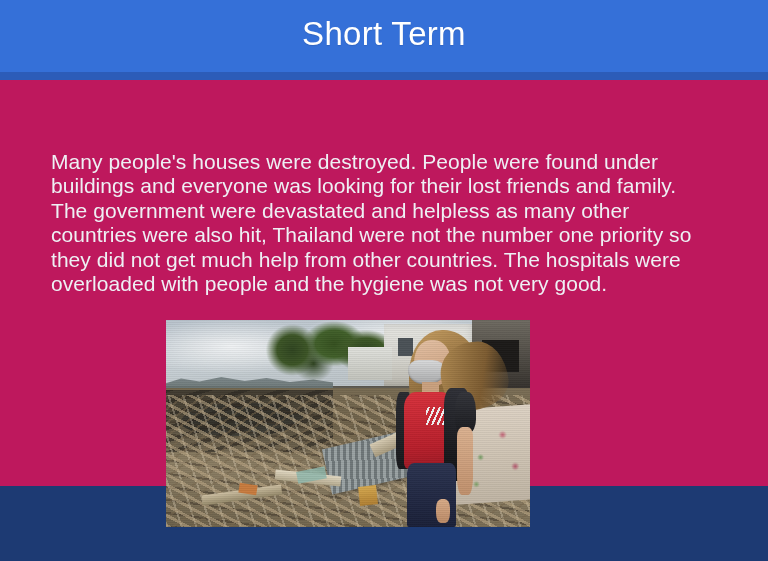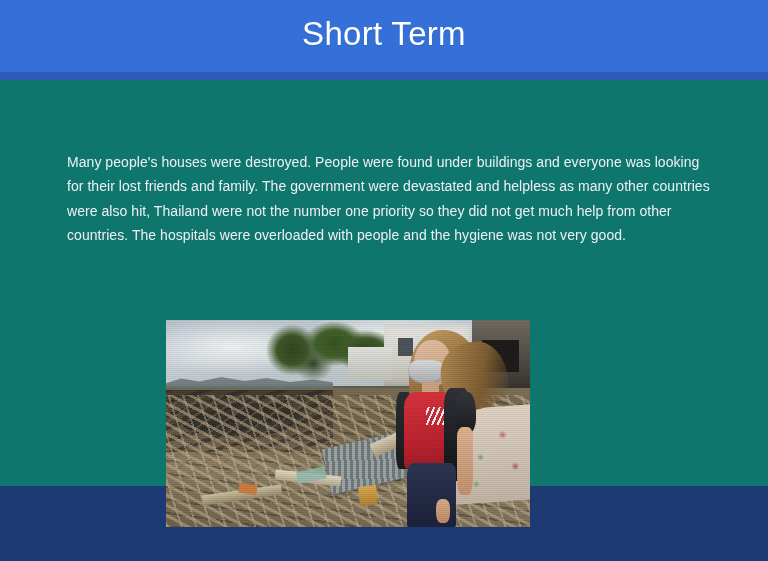--- a/index.html
+++ b/index.html
@@ -5,21 +5,21 @@
   * { margin:0; padding:0; box-sizing:border-box; }
   html, body {
     width:768px; height:561px;
     overflow:hidden;
     background:#1d3a73;
     font-family:"Liberation Sans", sans-serif;
   }
   .slide {
     position:relative;
     width:768px; height:486px;
-    background:#0f766e;
+    background:#be185d;
   }
   
   .header {
     position:absolute;
     top:0; left:0;
     width:768px; height:72px;
     background:#3570d8;
   }
   .header-title {
     position:absolute;
@@ -37,24 +37,24 @@
   }
   .header-strip {
     position:absolute;
     top:72px; left:0;
     width:768px; height:8px;
     background:#2c5cb8;
   }
   
   .body-text {
     position:absolute;
-    top:150px; left:67px;
+    top:150px; left:51px;
     width:650px;
     color:#eef0f4;
-    font-size:14px;
+    font-size:21px;
     line-height:24.4px;
     letter-spacing:0.05px;
     white-space:pre-line;
   }
   
   .photo-frame {
     position:absolute;
     left:166px; top:320px;
     width:364px; height:207px;
     overflow:hidden;

